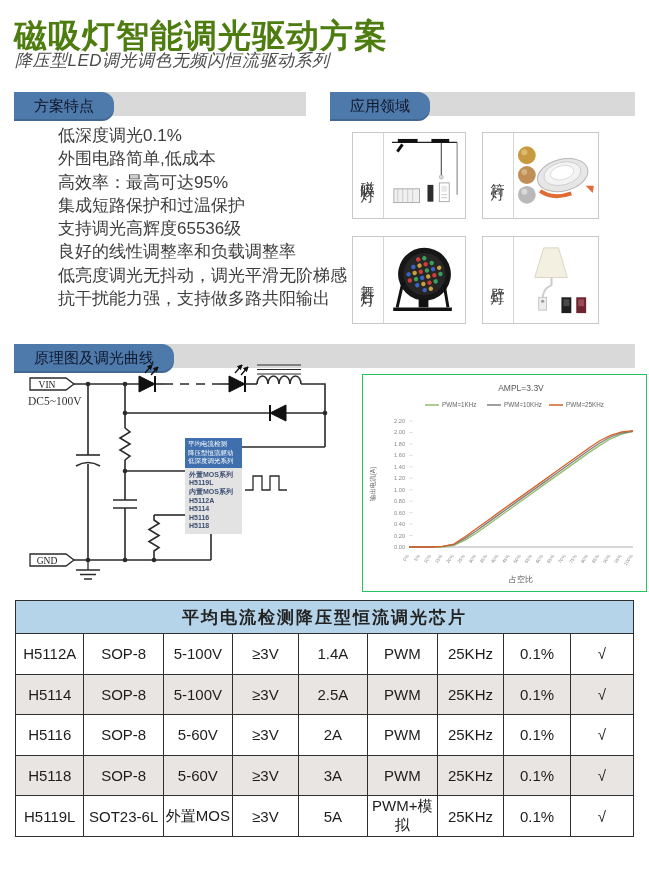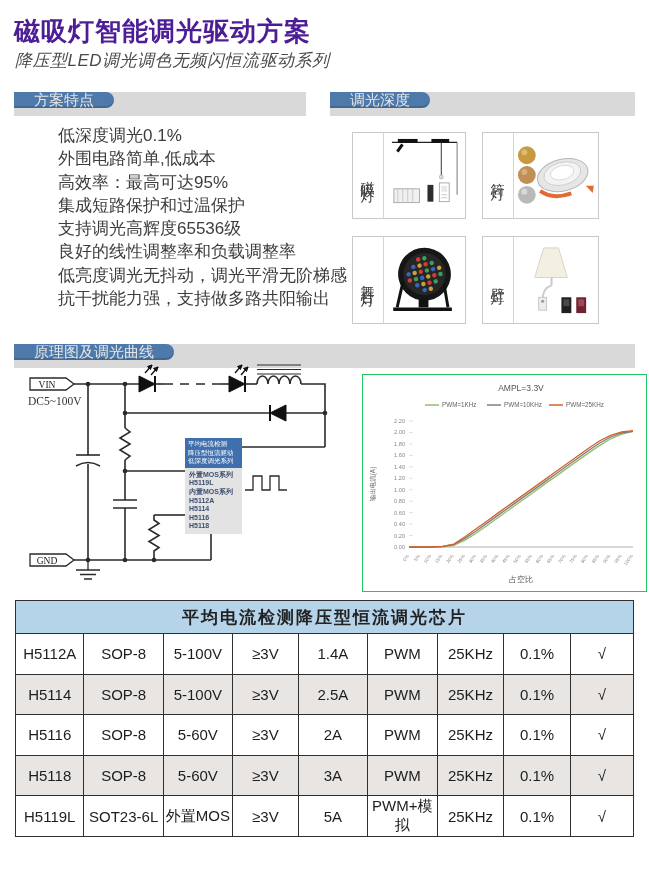--- a/index.html
+++ b/index.html
@@ -2,26 +2,26 @@
 <html><head>
 <meta charset="utf-8">
 <style>
   html,body{margin:0;padding:0;}
   body{
     width:649px;height:896px;background:#ffffff;position:relative;overflow:hidden;
     font-family:"Liberation Sans", sans-serif;color:#3f3f3f;
   }
   .abs{position:absolute;}
   
-  .page-title{left:14px;top:14px;font-size:26px;font-weight:bold;color:#4c1d95;letter-spacing:1px;}
+  .page-title{left:14px;top:14px;font-size:33px;font-weight:bold;color:#4d7c0f;letter-spacing:1px;}
   .page-subtitle{left:15px;top:49px;font-size:17px;color:#4b4b4b;letter-spacing:0.5px;font-style:italic;}
   
   .section-bar{height:24px;background:#d9d9d9;position:absolute;}
   .badge{
-    position:absolute;left:0;top:0;height:16px;background:#4e79ab;color:#e5e5e5;
+    position:absolute;left:0;top:0;height:29px;background:#4e79ab;color:#0f172a;
     border-radius:0 12px 12px 0;display:flex;align-items:center;justify-content:center;
     font-size:15px;padding:0 20px;box-shadow:inset 0 -2px 0 rgba(0,0,0,.15);white-space:nowrap;
   }
   
   .features{left:30px;top:124px;margin:0;padding:0;list-style:none;width:300px;}
   .features li{font-size:17px;line-height:23.3px;color:#3d3d3d;white-space:nowrap;margin-left:28px;}
   
   .apps{left:352px;top:132px;width:262px;display:grid;grid-template-columns:114px 117px;grid-template-rows:87px 88px;column-gap:16px;row-gap:17px;}
   .app-cell{border:1px solid #c9c9c9;display:flex;background:#fff;}
   .app-label{
@@ -53,21 +53,21 @@
 </head>
 <body>
 
 <div class="abs page-title">磁吸灯智能调光驱动方案</div>
 <div class="abs page-subtitle">降压型LED调光调色无频闪恒流驱动系列</div>
 
 <div class="section-bar" style="left:14px;top:92px;width:292px;">
   <div class="badge">方案特点</div>
 </div>
 <div class="section-bar" style="left:330px;top:92px;width:305px;">
-  <div class="badge">调光深度</div>
+  <div class="badge">应用领域</div>
 </div>
 
 <ul class="abs features">
     <li>低深度调光0.1%</li>
     <li>外围电路简单,低成本</li>
     <li>高效率：最高可达95%</li>
     <li>集成短路保护和过温保护</li>
     <li>支持调光高辉度65536级</li>
     <li>良好的线性调整率和负载调整率</li>
     <li>低亮度调光无抖动，调光平滑无阶梯感</li>

